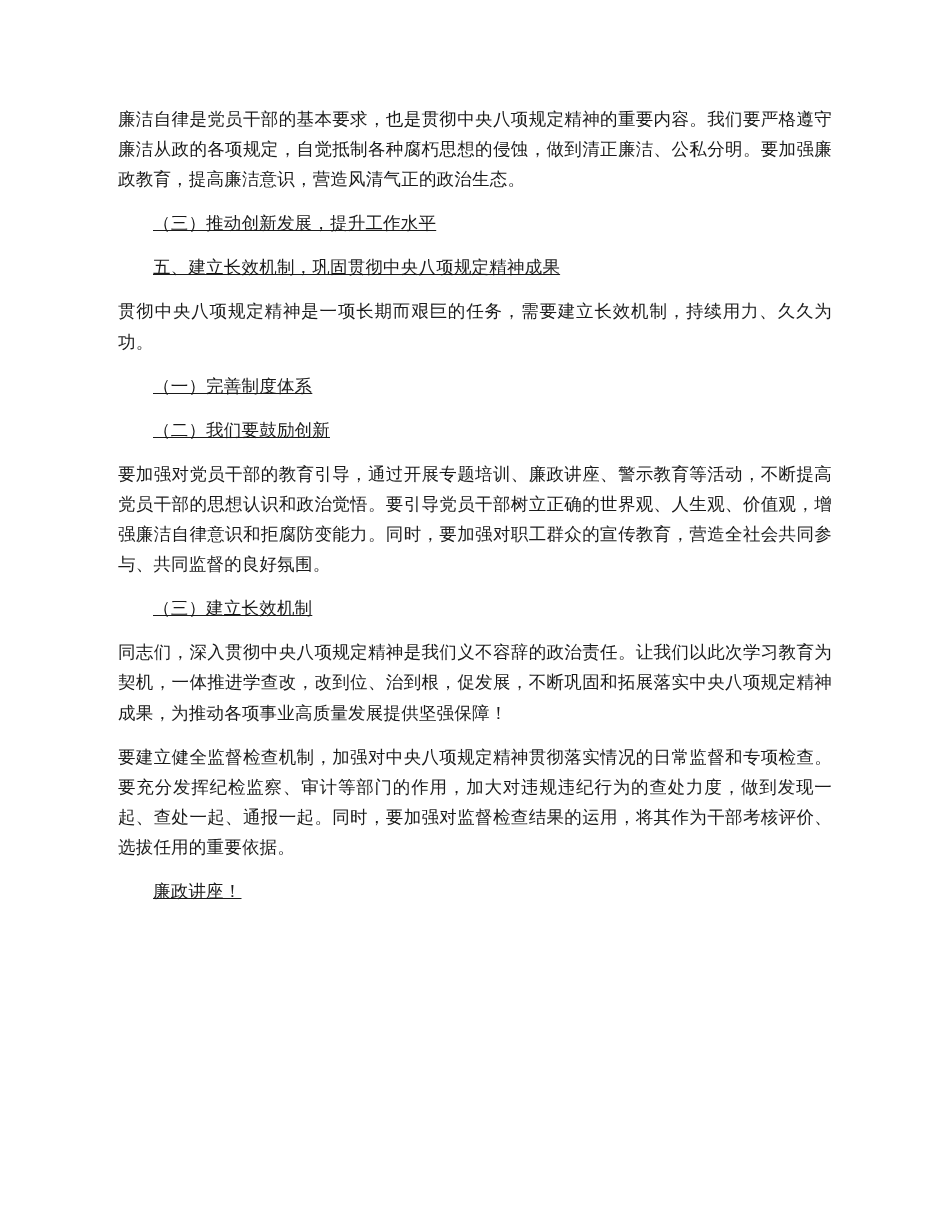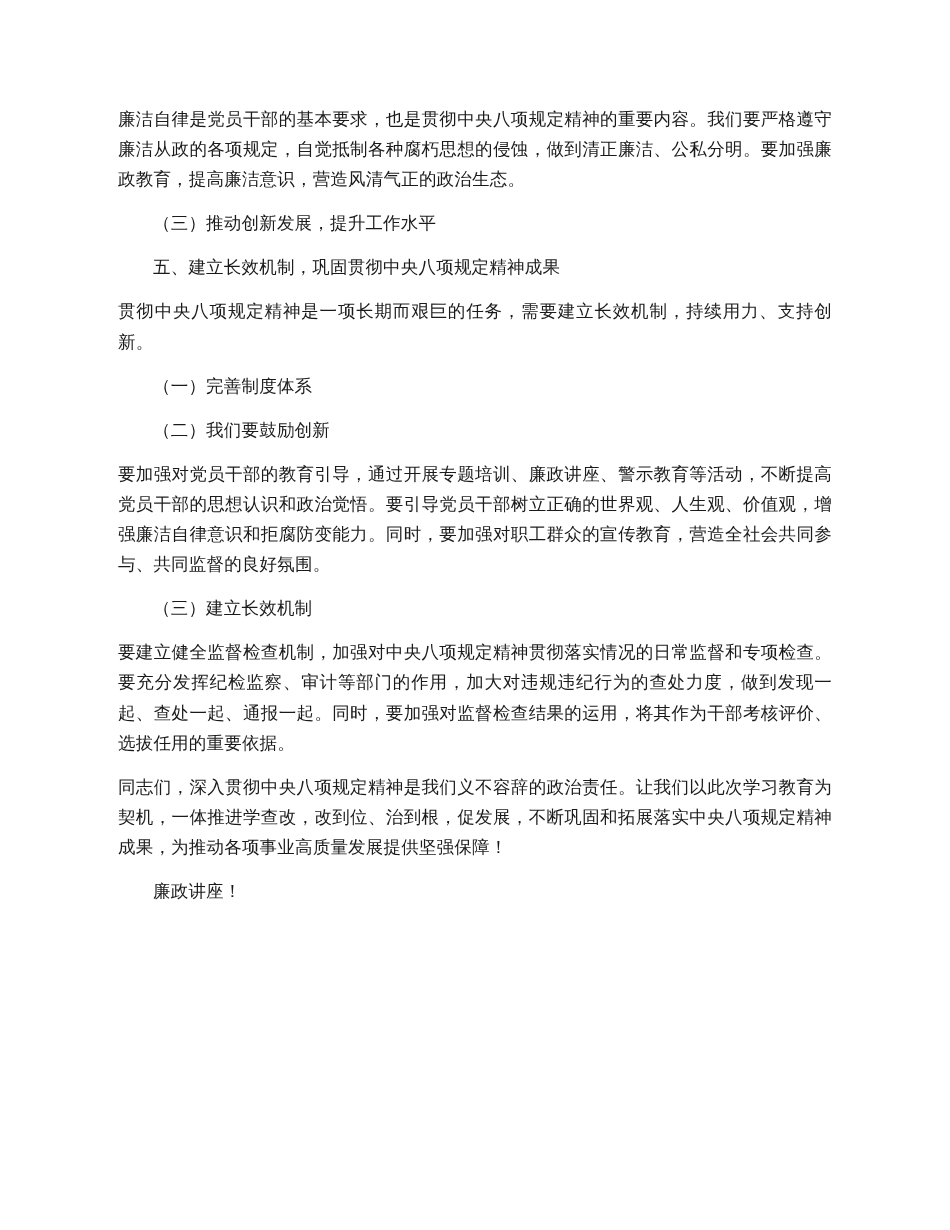--- a/index.html
+++ b/index.html
@@ -27,49 +27,50 @@
     margin: 0 0 14px 0;
     font-size: 17.5px;
     line-height: 1.72;
     text-align: justify;
     text-justify: inter-ideograph;
     letter-spacing: 0.2px;
   }
   p.heading {
     text-indent: 2em;
     margin-bottom: 14px;
+    text-decoration: underline;
   }
   p.first {
     text-indent: 0;
   }
 </style>
 </head>
 <body>
 
 <div class="page">
   <div class="doc-body">
 
     <p class="first">廉洁自律是党员干部的基本要求，也是贯彻中央八项规定精神的重要内容。我们要严格遵守廉洁从政的各项规定，自觉抵制各种腐朽思想的侵蚀，做到清正廉洁、公私分明。要加强廉政教育，提高廉洁意识，营造风清气正的政治生态。</p>
 
     <p class="heading">（三）推动创新发展，提升工作水平</p>
 
 
     <p class="heading">五、建立长效机制，巩固贯彻中央八项规定精神成果</p>
 
-    <p class="first">贯彻中央八项规定精神是一项长期而艰巨的任务，需要建立长效机制，持续用力、支持创新。</p>
+    <p class="first">贯彻中央八项规定精神是一项长期而艰巨的任务，需要建立长效机制，持续用力、久久为功。</p>
 
     <p class="heading">（一）完善制度体系</p>
 
 
     <p class="heading">（二）我们要鼓励创新</p>
 
     <p class="first">要加强对党员干部的教育引导，通过开展专题培训、廉政讲座、警示教育等活动，不断提高党员干部的思想认识和政治觉悟。要引导党员干部树立正确的世界观、人生观、价值观，增强廉洁自律意识和拒腐防变能力。同时，要加强对职工群众的宣传教育，营造全社会共同参与、共同监督的良好氛围。</p>
 
     <p class="heading">（三）建立长效机制</p>
 
+    <p class="first">同志们，深入贯彻中央八项规定精神是我们义不容辞的政治责任。让我们以此次学习教育为契机，一体推进学查改，改到位、治到根，促发展，不断巩固和拓展落实中央八项规定精神成果，为推动各项事业高质量发展提供坚强保障！</p>
+
     <p class="first">要建立健全监督检查机制，加强对中央八项规定精神贯彻落实情况的日常监督和专项检查。要充分发挥纪检监察、审计等部门的作用，加大对违规违纪行为的查处力度，做到发现一起、查处一起、通报一起。同时，要加强对监督检查结果的运用，将其作为干部考核评价、选拔任用的重要依据。</p>
-
-    <p class="first">同志们，深入贯彻中央八项规定精神是我们义不容辞的政治责任。让我们以此次学习教育为契机，一体推进学查改，改到位、治到根，促发展，不断巩固和拓展落实中央八项规定精神成果，为推动各项事业高质量发展提供坚强保障！</p>
 
     <p class="heading">廉政讲座！</p>
 
   </div>
 </div>
 
 </body></html>

